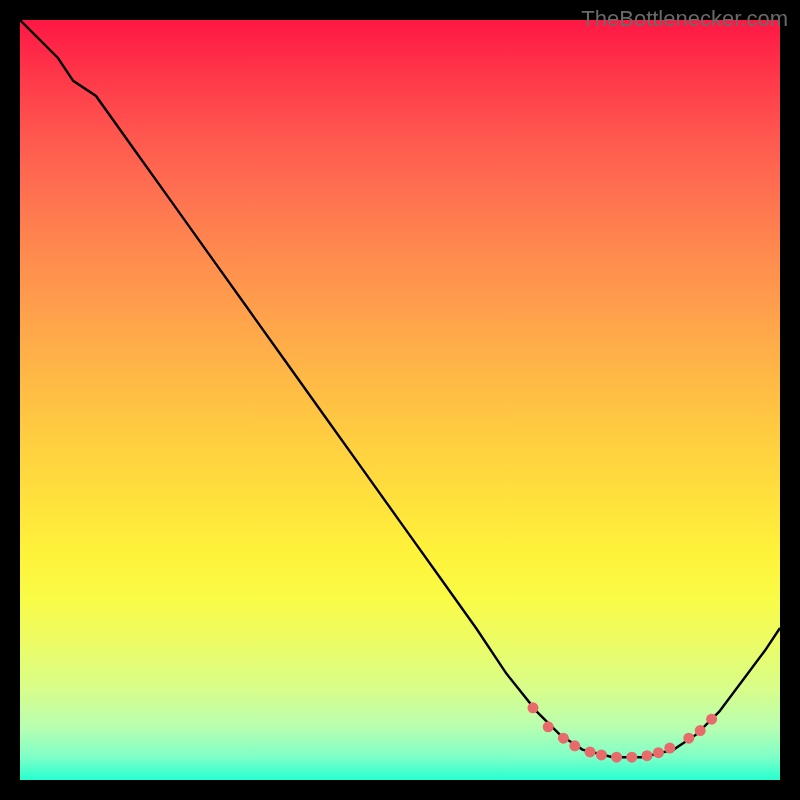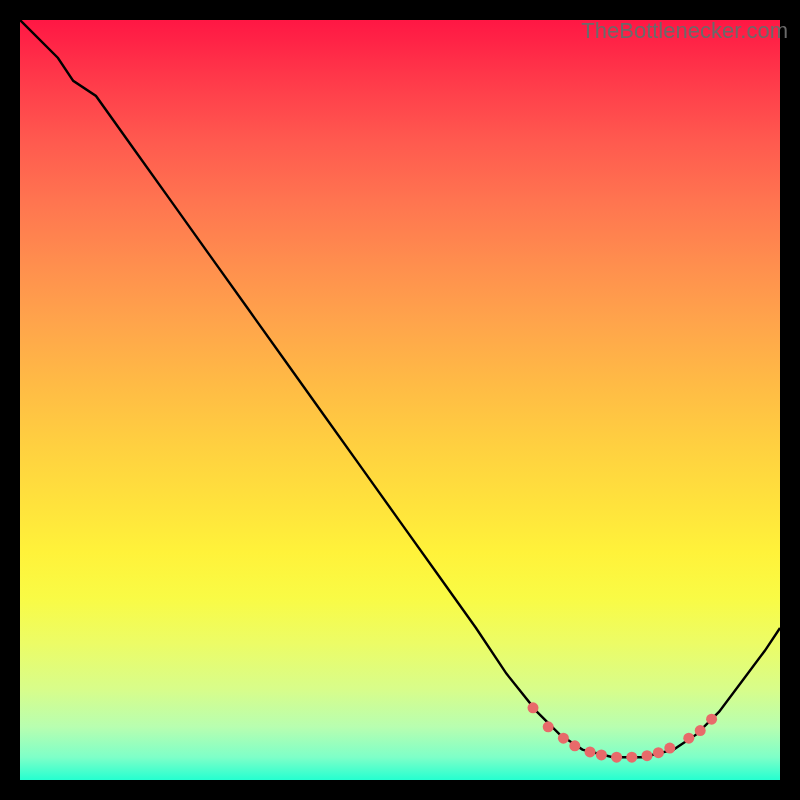--- a/index.html
+++ b/index.html
@@ -1,17 +1,17 @@
 <!DOCTYPE html>
 <html><head>
 <meta charset="utf-8">
 <style>
   * { margin: 0; padding: 0; box-sizing: border-box; }
   body { width: 800px; height: 800px; background: #000; position: relative; font-family: Arial, sans-serif; }
-  .watermark { position: absolute; top: 18px; right: 12px; color: #6a6a6a; font-size: 22px; font-weight: 400; z-index: 10; }
+  .watermark { position: absolute; top: 6px; right: 12px; color: #6a6a6a; font-size: 22px; font-weight: 400; z-index: 10; }
   .plot-area { position: absolute; left: 20px; top: 20px; width: 760px; height: 760px; }
   .gradient-bg { position: absolute; inset: 0; background: linear-gradient(to bottom,
       #ff1744 0%,
       #ff3a4a 8%,
       #ff5a4f 16%,
       #ff7550 24%,
       #ff8e4e 32%,
       #ffa54b 40%,
       #ffbb45 48%,
       #ffd040 56%,

